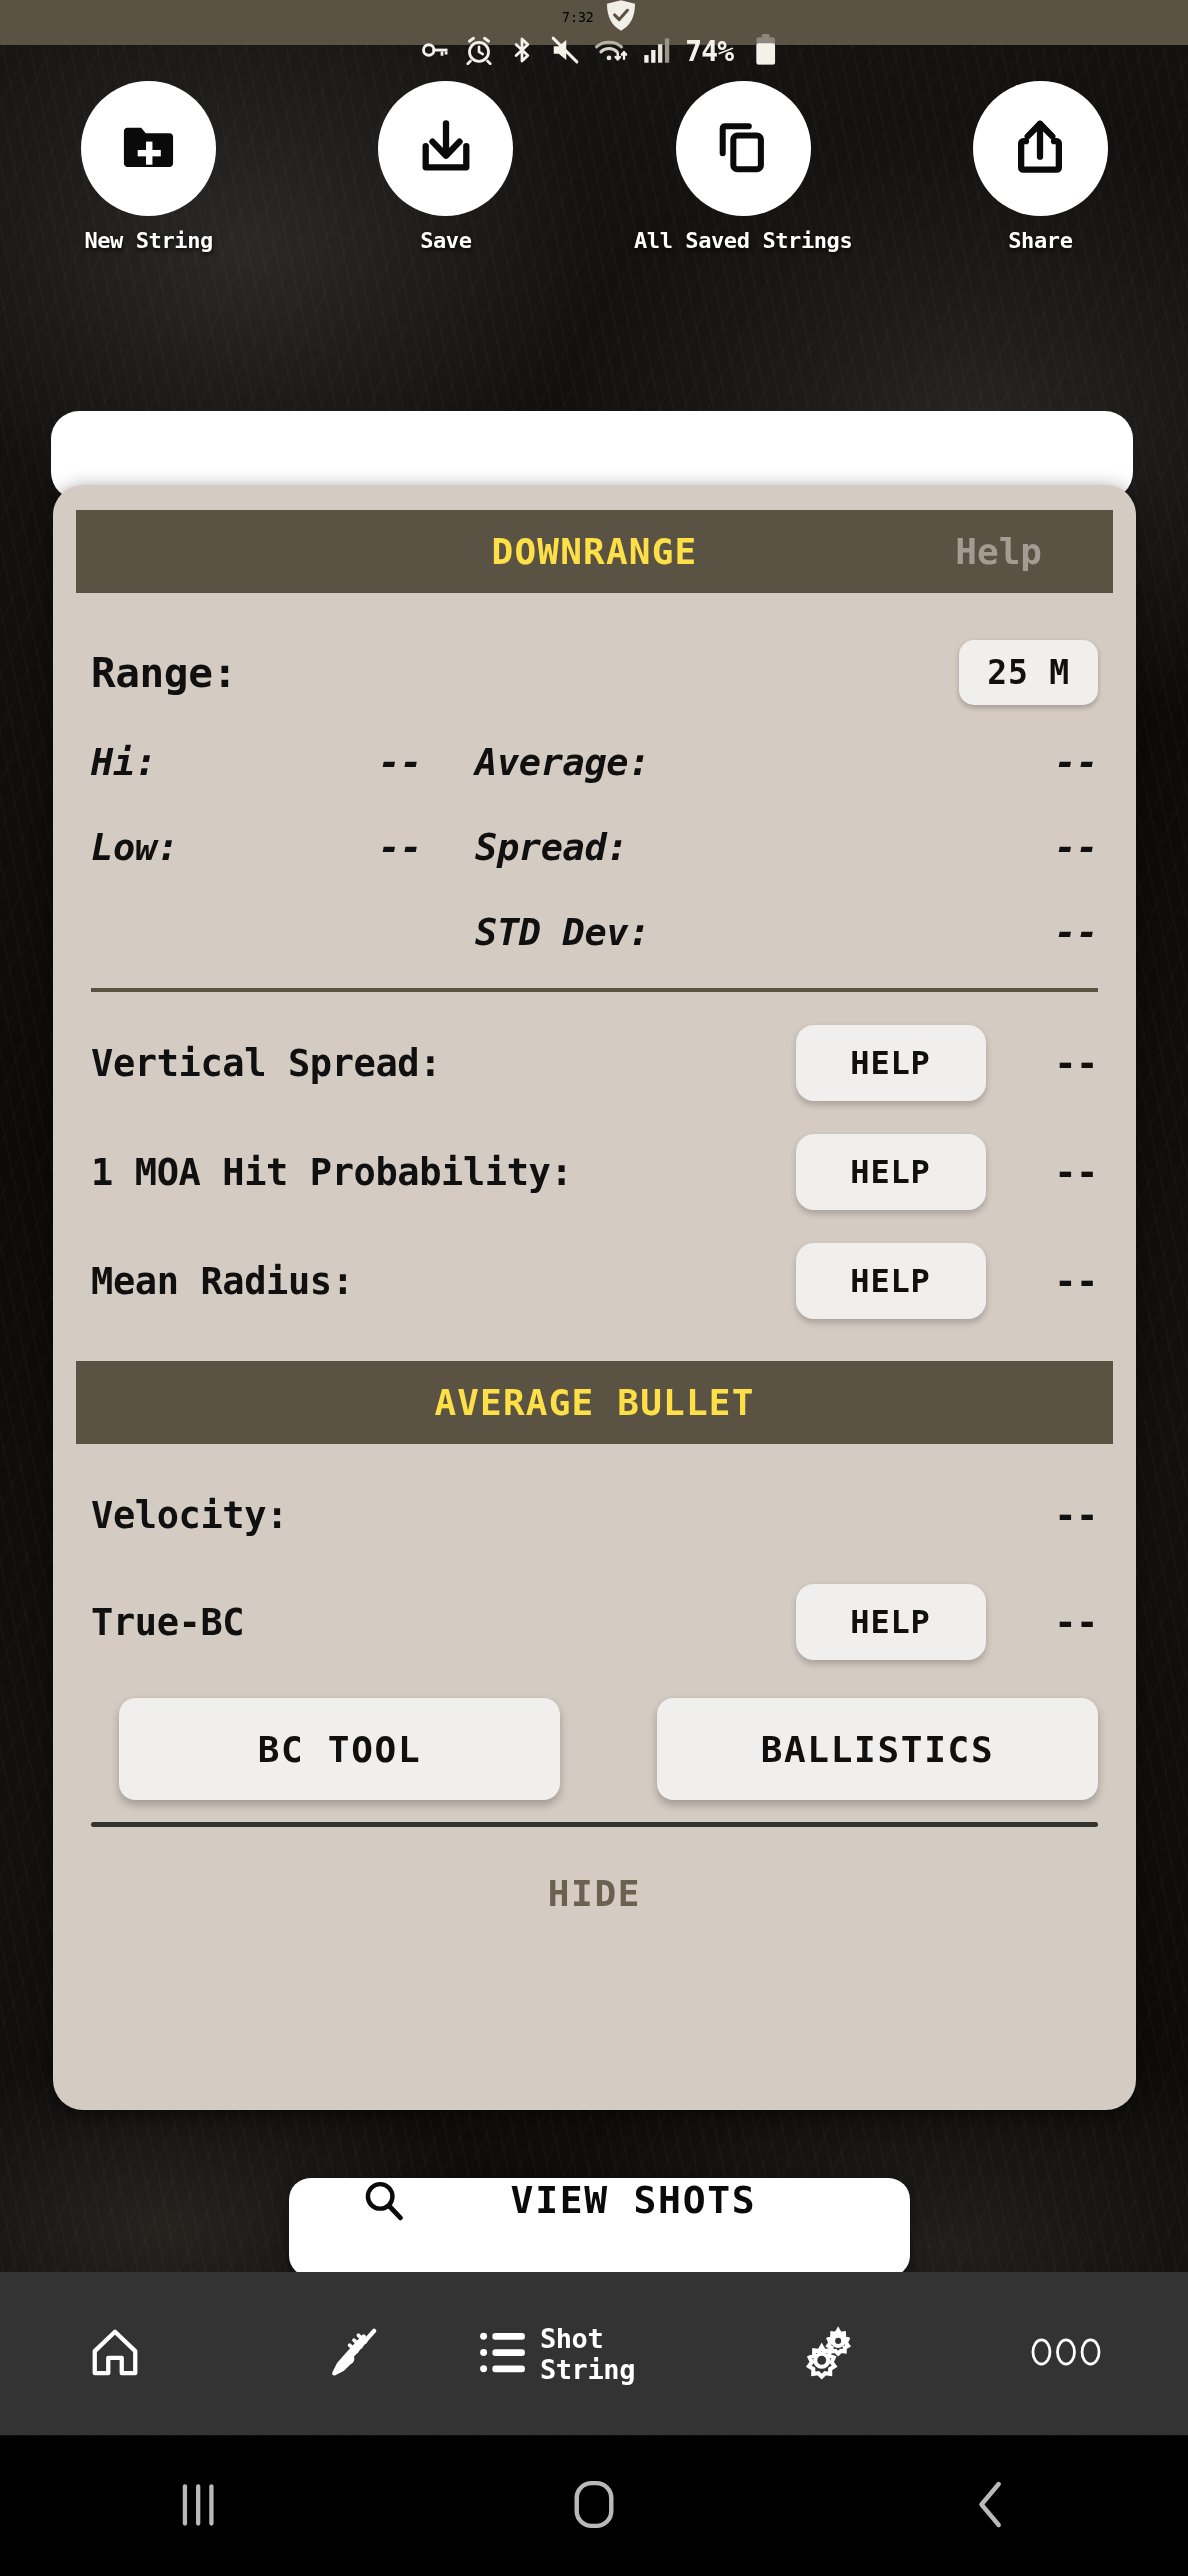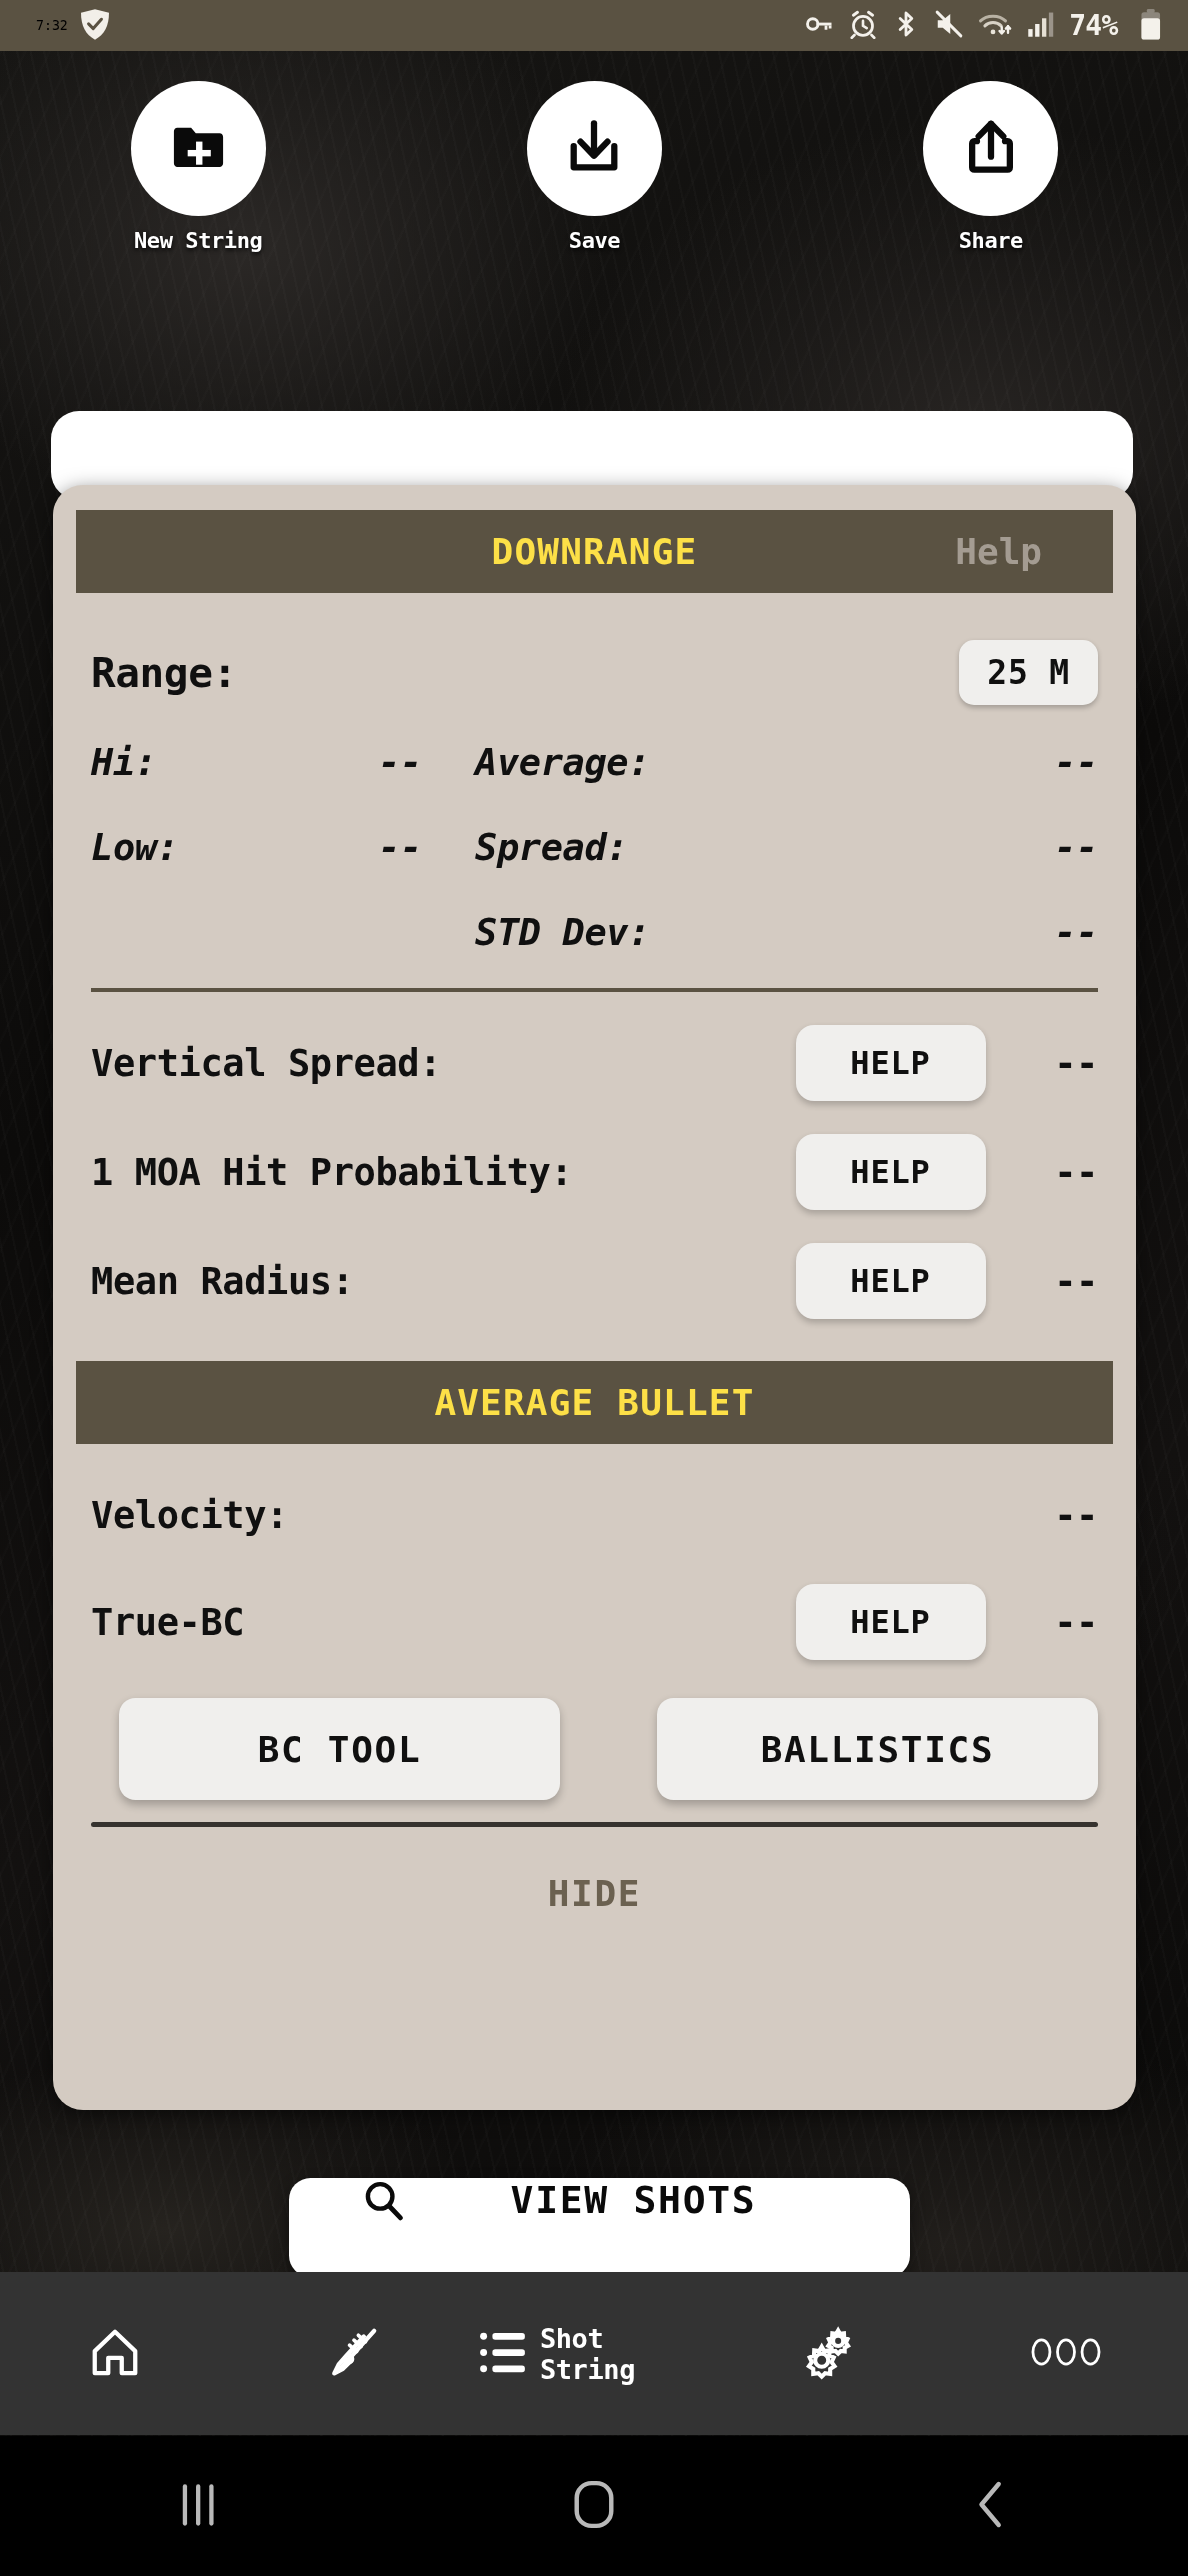--- a/index.html
+++ b/index.html
@@ -38,27 +38,28 @@
       repeating-linear-gradient(78deg, rgba(255,255,255,0.018) 0px, rgba(255,255,255,0.018) 1.7px, rgba(0,0,0,0) 2.5px, rgba(0,0,0,0) 13.2px),
       repeating-linear-gradient(-65deg, rgba(255,255,255,0.013) 0px, rgba(255,255,255,0.013) 1.7px, rgba(0,0,0,0) 3.3px, rgba(0,0,0,0) 22px);
     z-index: 1;
     pointer-events: none;
   }
 
   
   .status-bar {
     position: absolute;
     left: 0; top: 0;
-    width: 1189px; height: 51px;
+    width: 1189px; height: 45px;
     background: #5a5242;
     display: flex;
     align-items: center;
     justify-content: space-between;
     padding: 0 28px 0 36px;
     z-index: 20;
+    flex-direction: column;
   }
   .status-left { display: flex; align-items: center; gap: 13.2px; }
   .status-right { display: flex; align-items: center; gap: 14px; }
   .sb-ico { display: block; }
   .battery-pct {
     color: #f4f1eb;
     font-size: 28px;
     font-weight: bold;
     letter-spacing: -0.8px;
     margin-right: 8px;
@@ -423,20 +424,31 @@
         <svg width="58" height="58" viewBox="0 0 24 24">
           <path d="M12 2.2 L12 14.5" stroke="#0a0a0a" stroke-width="2.6" stroke-linecap="round"></path>
           <path d="M6.4 9.8 L12 15.6 L17.6 9.8" stroke="#0a0a0a" stroke-width="2.6" fill="none" stroke-linejoin="round" stroke-linecap="round"></path>
           <path d="M3.6 11.6 L3.6 20.4 L20.4 20.4 L20.4 11.6" stroke="#0a0a0a" stroke-width="2.6" fill="none" stroke-linejoin="round" stroke-linecap="round"></path>
         </svg>
       </span>
     </div>
     <div class="tb-label">Save</div>
   </div>
 
+  <div class="tb-item">
+    <div class="tb-circle">
+      <span>
+        <svg width="58" height="58" viewBox="0 0 24 24">
+          <path d="M3.6 14.6 L3.6 4.3 C3.6 3.7 4 3.4 4.5 3.4 L14.4 3.4" stroke="#0a0a0a" stroke-width="2.5" fill="none" stroke-linejoin="round" stroke-linecap="round"></path>
+          <rect x="8" y="7.2" width="11.4" height="14" rx="1.7" stroke="#0a0a0a" stroke-width="2.5" fill="none"></rect>
+        </svg>
+      </span>
+    </div>
+    <div class="tb-label">All Saved Strings</div>
+  </div>
 
   <div class="tb-item">
     <div class="tb-circle">
       <span>
         <svg width="58" height="58" viewBox="0 0 24 24">
           <path d="M12 2.4 L12 16" stroke="#0a0a0a" stroke-width="2.6" stroke-linecap="round"></path>
           <path d="M6.9 7.6 L12 2.4 L17.1 7.6" stroke="#0a0a0a" stroke-width="2.6" fill="none" stroke-linejoin="round" stroke-linecap="round"></path>
           <path d="M6.2 9.6 L5.1 9.6 C4.5 9.6 4.2 10 4.2 10.5 L4.2 20.5 C4.2 21 4.5 21.4 5.1 21.4 L18.9 21.4 C19.5 21.4 19.8 21 19.8 20.5 L19.8 10.5 C19.8 10 19.5 9.6 18.9 9.6 L17.8 9.6" stroke="#0a0a0a" stroke-width="2.6" fill="none" stroke-linejoin="round" stroke-linecap="round"></path>
         </svg>
       </span>

